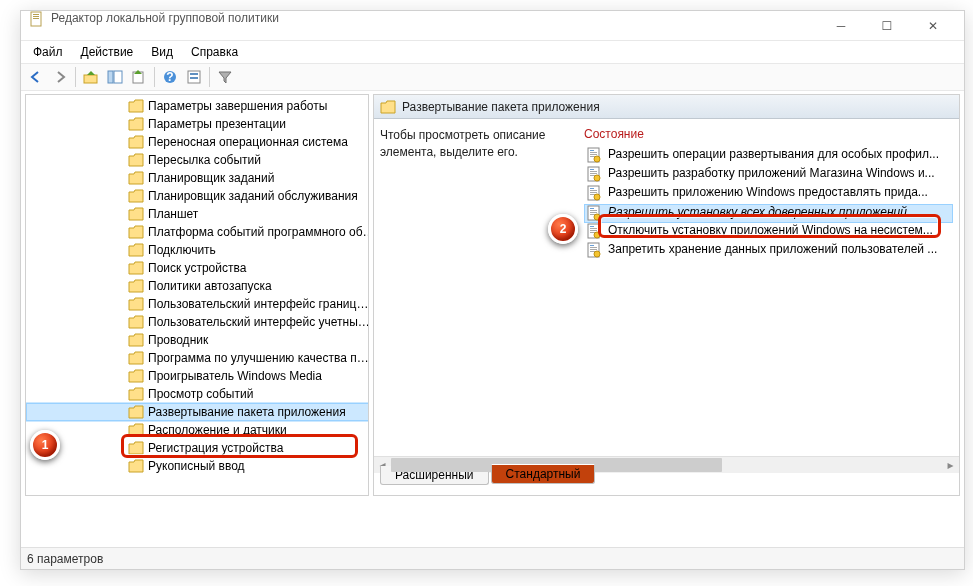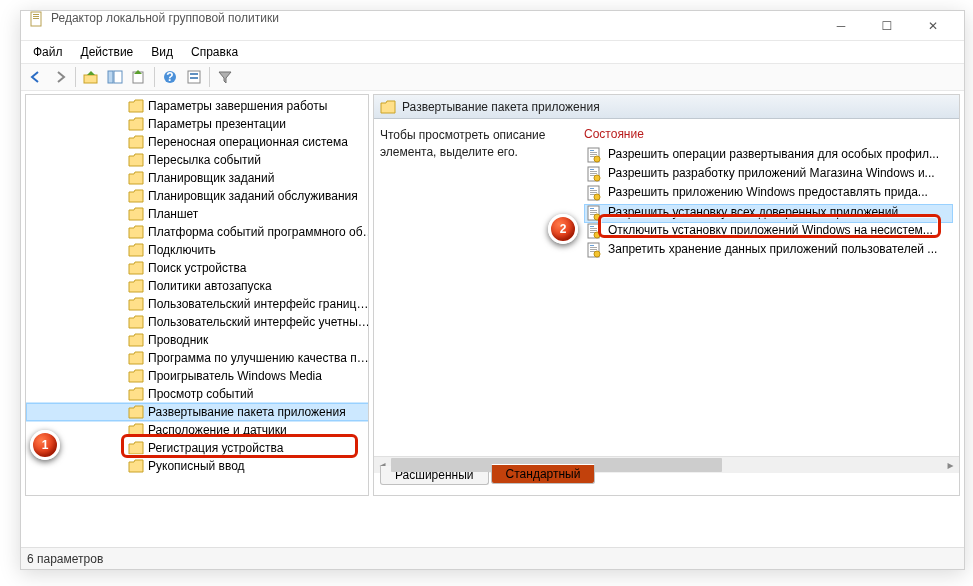--- a/index.html
+++ b/index.html
@@ -31,21 +31,21 @@
 .lbl { color: #000; font-size: 12px; }
 
 .right-pane { flex: 1; border: 1px solid #d0d0d0; margin: 3px 4px 3px 2px; display: flex; flex-direction: column; background: #fff; overflow: hidden; }
 .right-header { background: linear-gradient(#f0f4f8, #dde6ef); height: 24px; display: flex; align-items: center; padding: 0 6px; gap: 6px; border-bottom: 1px solid #c0c8d0; }
 .right-header .lbl { color: #222; }
 .right-body { flex: 1; display: flex; padding: 8px 6px; gap: 24px; overflow: hidden; }
 .desc-col { width: 180px; color: #222; line-height: 1.4; }
 .policy-col { flex: 1; }
 .policy-head { color: #b91c1c; margin-bottom: 6px; }
 .policy-item { display: flex; height: 19px; gap: 6px; white-space: nowrap; cursor: default; padding: 0 2px; }
-.policy-item.highlight { background: #cce8ff; border: 1px solid #99d1ff; padding: 0 1px; height: 19px; }
+.policy-item.highlight { background: #cce8ff; border: 1px solid #99d1ff; padding: 0 1px; height: 19px; font-style: italic; }
 .policy-icon { width: 16px; height: 16px; flex-shrink: 0; }
 .right-scrollbar { height: 17px; border-top: 1px solid #e0e0e0; display: flex; background: #f0f0f0; }
 .sb-track { flex: 1; position: relative; }
 .sb-thumb { position: absolute; left: 0; top: 1px; height: 14px; width: 60%; background: #cdcdcd; border-radius: 1px; }
 .sb-btn { width: 17px; display: flex; align-items: center; justify-content: center; color: #888; }
 
 .tabs-row { height: 22px; display: flex; align-items: flex-end; padding: 10px 6px; gap: 2px; }
 .tab { padding: 2px 14px; border: 1px solid #c0c0c0; border-top: none; font-size: 12px; background: #f4f4f4; border-radius: 0 0 3px 3px; cursor: default; }
 .tab.active { background: #c2410c; border-top: 1px solid #fff; position: relative; top: -1px; margin-top: 12px; }
 

